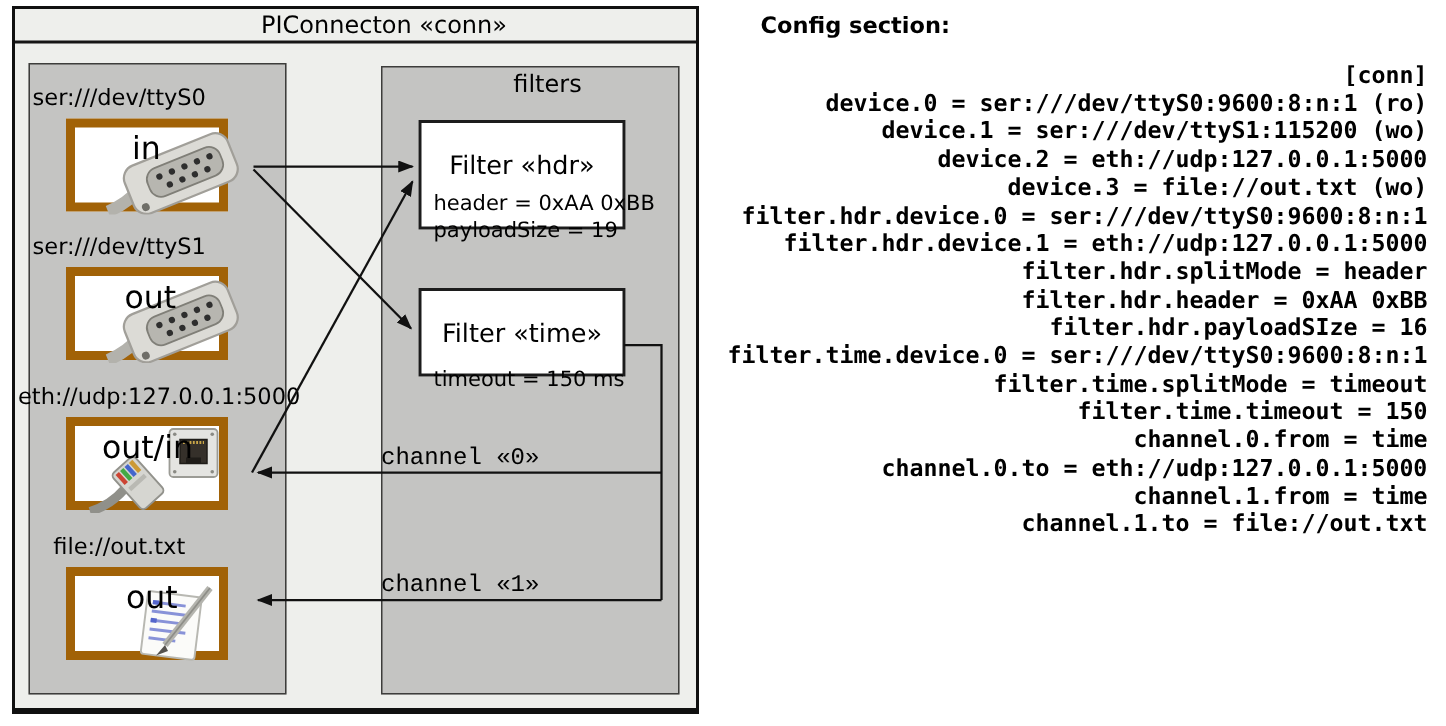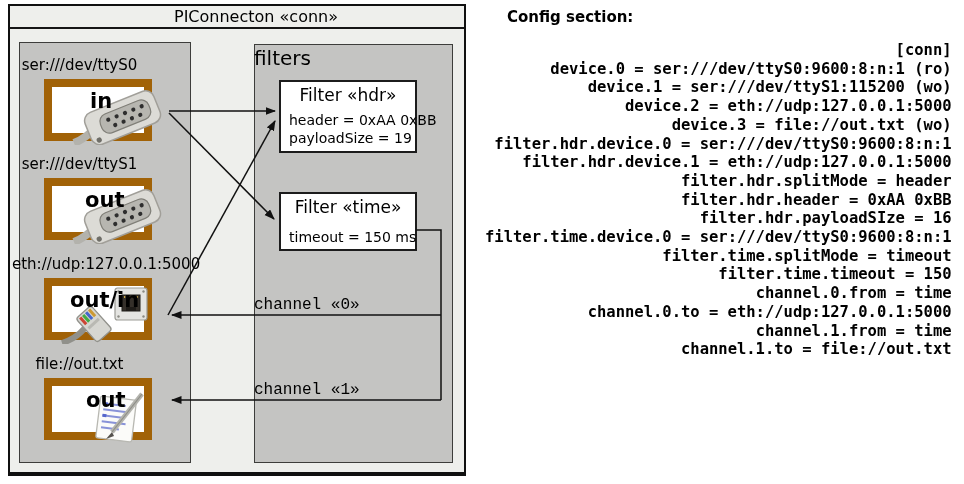--- a/index.html
+++ b/index.html
@@ -10,31 +10,31 @@
   
   .outer-box{left:8px;top:4px;width:458px;height:472px;background:#eeefec;
              border:2px solid #101010;border-bottom-width:4px;}
   .outer-title{left:10px;top:7px;width:492px;text-align:center;font-size:16px;}
   .title-sep{left:10px;top:27px;width:454px;height:0;border-top:2px solid #151515;}
 
   
   .container{background:#c4c4c2;border:1.5px solid #3d3d3b;}
   .devices-container{left:19px;top:42px;width:172px;height:421px;}
   .filters-container{left:254px;top:44px;width:199px;height:419px;}
-  .filters-title{left:254px;top:46px;width:222px;font-size:20px;}
+  .filters-title{left:254px;top:46px;width:222px;text-align:center;font-size:16px;}
 
   
   .dev-label{left:12px;width:135px;text-align:center;font-size:15px;white-space:nowrap;}
-  .dev-box{left:44px;width:108px;height:62px;background:#ffffff;border:8px solid #a16207;font-weight:bold;}
+  .dev-box{left:44px;width:108px;height:62px;background:#ffffff;border:6px solid #a16207;}
   .port-label{font-size:21px;line-height:22px;position:absolute;top:3px;}
   .icon{position:absolute;left:0;top:0;}
 
   
   .filter-box{left:279px;width:138px;background:#ffffff;border:2px solid #1c1c1c;}
-  .filter-title{text-align:center;font-size:17px;margin-top:3px;}
+  .filter-title{text-align:center;font-size:17px;margin-top:19px;}
   .filter-prop{font-size:14px;line-height:17.5px;margin-left:8px;white-space:nowrap;}
 
   .chan-label{left:254px;width:162px;text-align:left;font-size:16px;font-family:Liberation Mono, monospace;}
 
   
   .wires{left:0;top:0;width:964px;height:484px;pointer-events:none;z-index:40;}
 
   
   .config-heading{left:507px;top:8px;font-family:"DejaVu Sans",sans-serif;
                   font-weight:bold;font-size:15px;}

